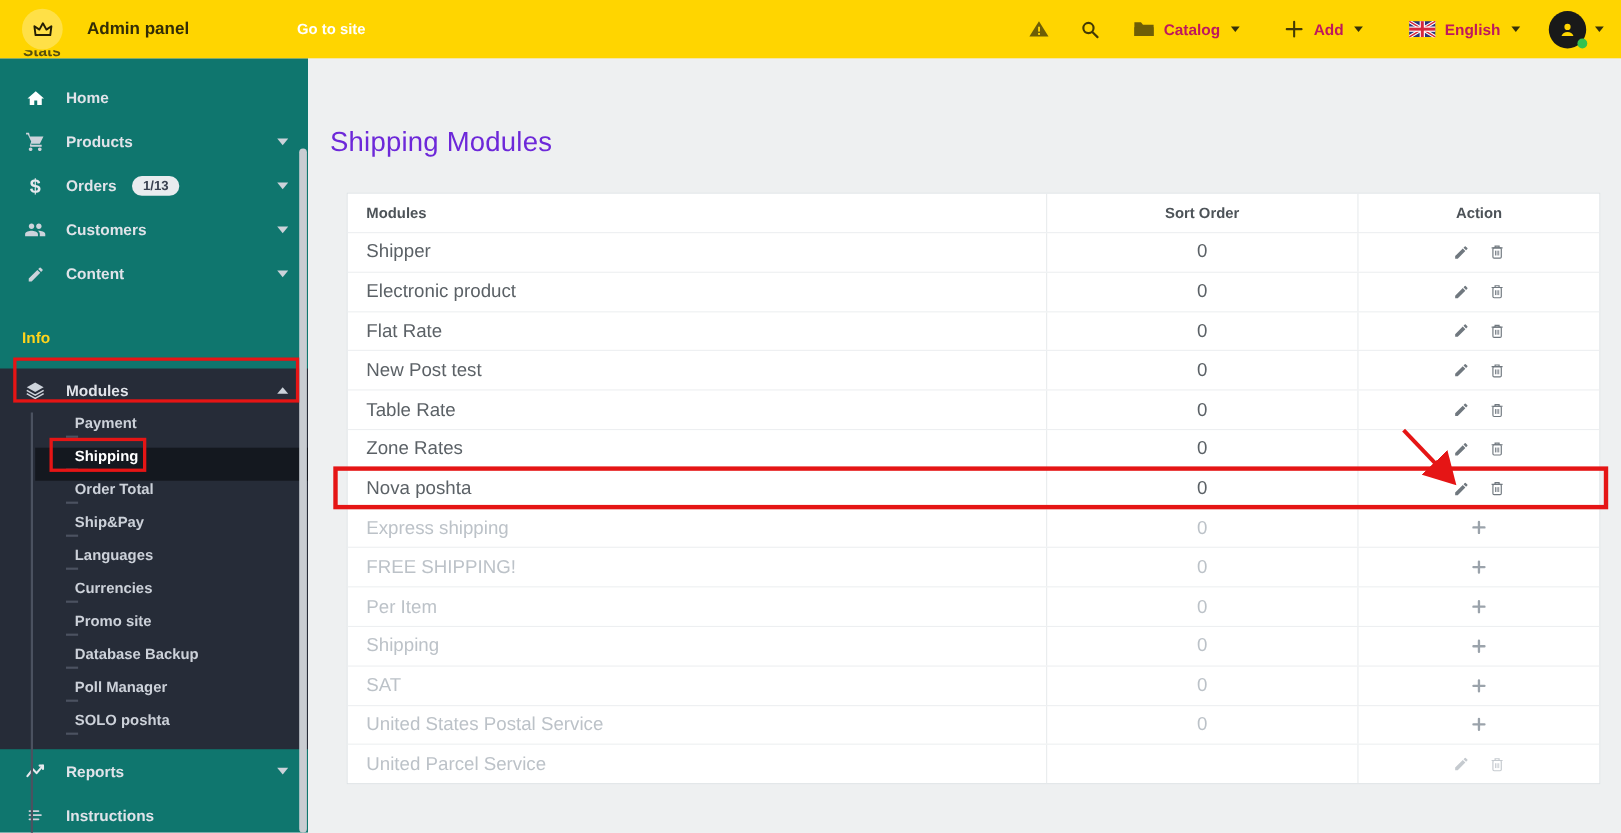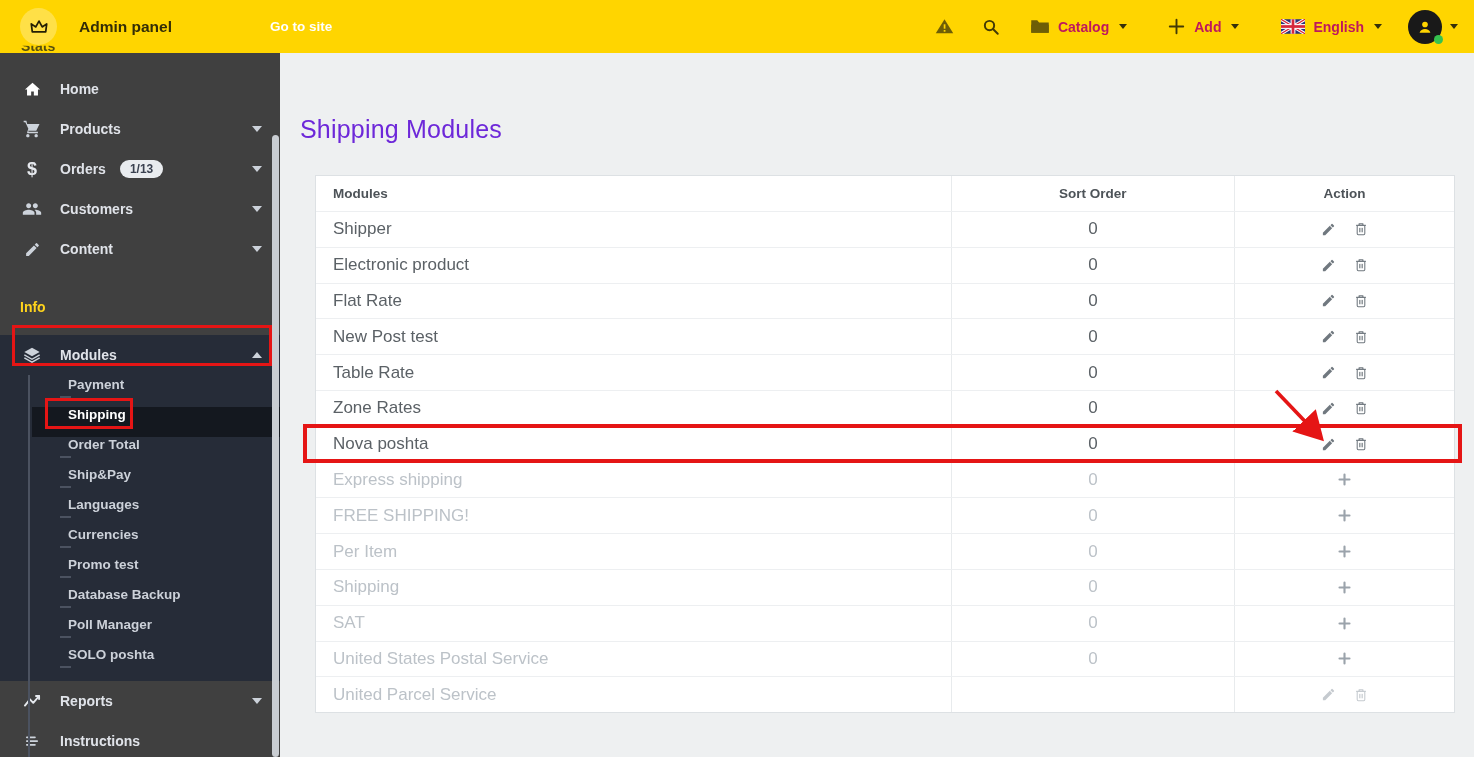--- a/index.html
+++ b/index.html
@@ -23,21 +23,21 @@
   .sp-a{width:28px} .sp-b{width:30px} .sp-c{width:40px} .sp-d{width:42px} .sp-e{width:26px}
   .avatar { position:relative; width:34px; height:34px; border-radius:50%; background:#191919;
     display:flex; align-items:center; justify-content:center; cursor:pointer; }
   .avatar .dot { position:absolute; right:-1px; bottom:0px; width:9px; height:9px;
     border-radius:50%; background:#35c24f; }
   .clipped-label { position:absolute; left:21px; top:38px; z-index:4; font-size:14px; font-weight:700;
     color:#57500f; clip-path: inset(48% 0 0 0); }
 
   
   #sidebar { position:absolute; top:53px; left:0; width:280px; height:704px;
-    background:#404040; z-index:2; }
+    background:#0f766e; z-index:2; }
   .s-item { height:40px; display:flex; align-items:center; padding:0 18px 0 20px; cursor:pointer; }
   .s-item:first-child { margin-top:16px; }
   .s-icon { width:24px; display:flex; justify-content:center; align-items:center;
     margin-right:16px; color:#cdd3db; }
   .s-label { font-size:14px; font-weight:700; color:#e0e3e9; }
   .s-badge { margin-left:14px; background:#e9ecef; color:#3a4150; font-size:12px; font-weight:700;
     padding:2px 10px; border-radius:10px; }
   .s-caret { margin-left:auto; width:0; height:0; border-left:5px solid transparent;
     border-right:5px solid transparent; border-top:6px solid #ccd2da; }
   .s-caret.up { border-top:none; border-bottom:6px solid #ccd2da; }
@@ -253,21 +253,21 @@
           <div class="sub-item">
     <span class="tick"></span>
     <span class="sub-label">Languages</span>
   </div>
           <div class="sub-item">
     <span class="tick"></span>
     <span class="sub-label">Currencies</span>
   </div>
           <div class="sub-item">
     <span class="tick"></span>
-    <span class="sub-label">Promo test</span>
+    <span class="sub-label">Promo site</span>
   </div>
           <div class="sub-item">
     <span class="tick"></span>
     <span class="sub-label">Database Backup</span>
   </div>
           <div class="sub-item">
     <span class="tick"></span>
     <span class="sub-label">Poll Manager</span>
   </div>
           <div class="sub-item">

